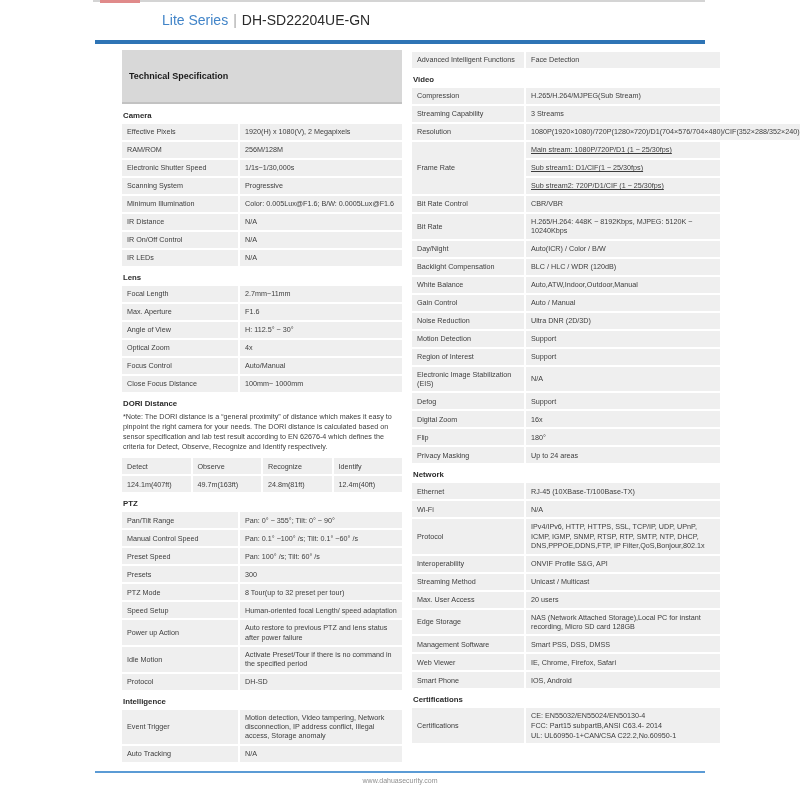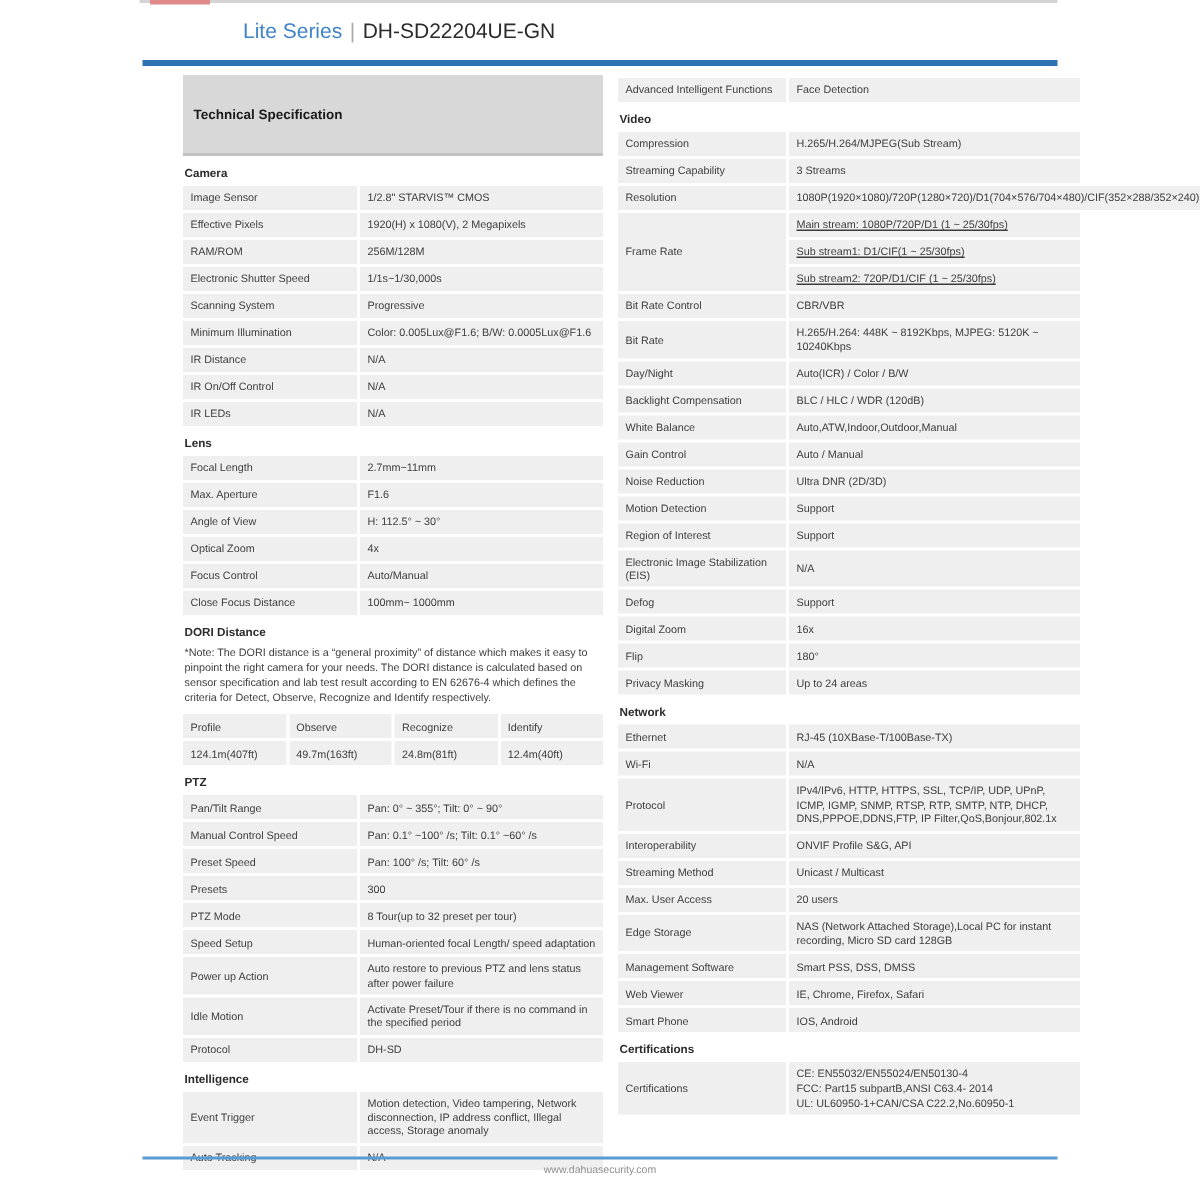--- a/index.html
+++ b/index.html
@@ -59,24 +59,20 @@
     <span class="series">Lite Series</span><span class="sep">|</span><span class="model">DH-SD22204UE-GN</span>
   </div>
   <div class="title-rule"></div>
 
   <div class="col col-left">
     <div class="spec-header">Technical Specification</div>
     <div id="left-sections">
         <div class="section-title">Camera</div>
         <div class="spec-table">
           <div class="srow">
-            <div class="scell lab">Image Sensor</div>
-            <div class="scell val">1/2.8" STARVIS™ CMOS</div>
-          </div>
-          <div class="srow">
             <div class="scell lab">Effective Pixels</div>
             <div class="scell val">1920(H) x 1080(V), 2 Megapixels</div>
           </div>
           <div class="srow">
             <div class="scell lab">RAM/ROM</div>
             <div class="scell val">256M/128M</div>
           </div>
           <div class="srow">
             <div class="scell lab">Electronic Shutter Speed</div>
             <div class="scell val">1/1s~1/30,000s</div>
@@ -126,21 +122,21 @@
           </div>
           <div class="srow">
             <div class="scell lab">Close Focus Distance</div>
             <div class="scell val">100mm~ 1000mm</div>
           </div>
         </div>
         <div class="section-title">DORI Distance</div>
         <div class="note">*Note: The DORI distance is a “general proximity” of distance which makes it easy to pinpoint the right camera for your needs. The DORI distance is calculated based on sensor specification and lab test result according to EN 62676-4 which defines the criteria for Detect, Observe, Recognize and Identify respectively.</div>
         <div class="spec-table">
           <div class="srow">
-            <div class="scell dcell">Profile</div>
+            <div class="scell dcell">Detect</div>
             <div class="scell dcell">Observe</div>
             <div class="scell dcell">Recognize</div>
             <div class="scell dcell">Identify</div>
           </div>
           <div class="srow">
             <div class="scell dcell">124.1m(407ft)</div>
             <div class="scell dcell">49.7m(163ft)</div>
             <div class="scell dcell">24.8m(81ft)</div>
             <div class="scell dcell">12.4m(40ft)</div>
           </div>

